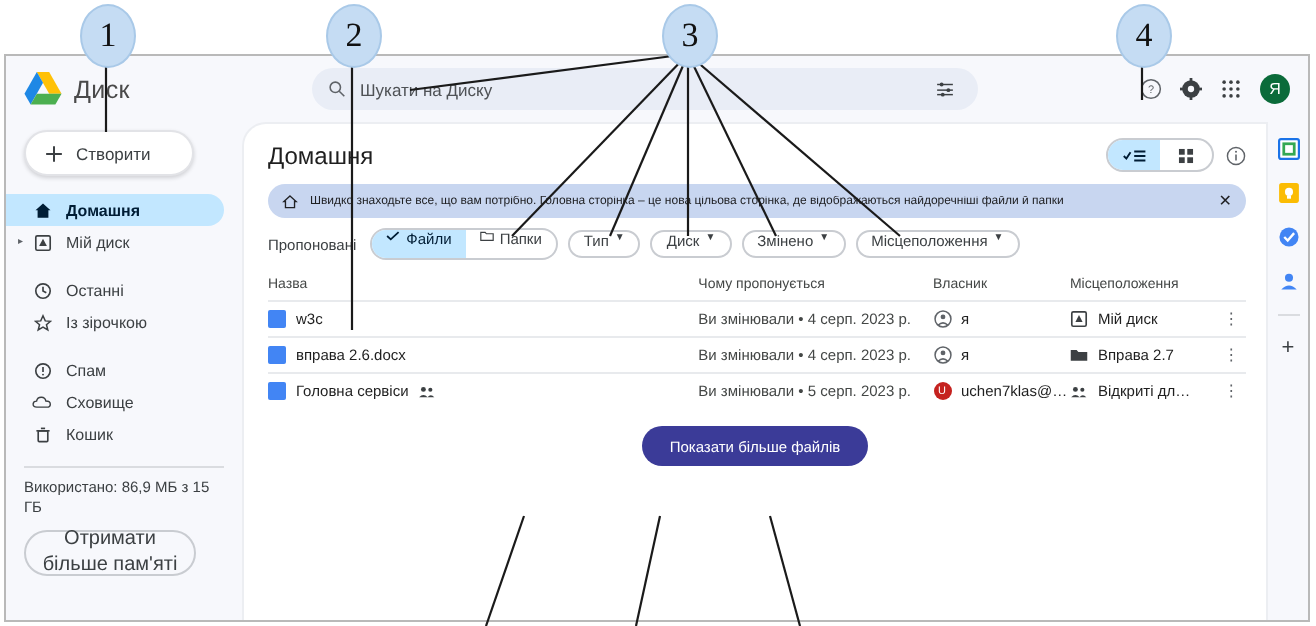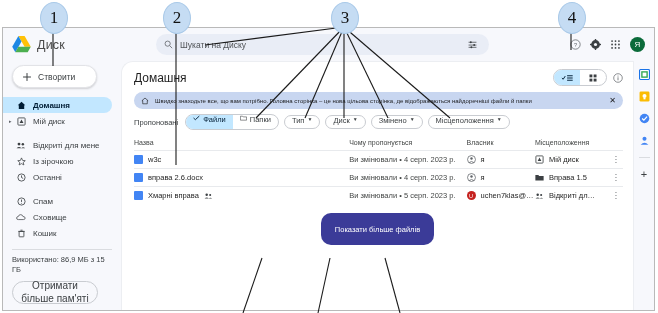--- a/index.html
+++ b/index.html
@@ -84,21 +84,21 @@
   td{font-size:7.5px;color:#1f1f1f;padding:4px 0;border-top:1px solid #e8eaed;vertical-align:middle;margin-left:32px;}
   .c-name{width:44%;} .c-why{width:24%;} .c-own{width:14%;} .c-loc{width:15%;} .c-more{width:3%;}
   .cell{display:flex;align-items:center;gap:5px;}
   .ficon{width:9px;height:9px;flex:none;border-radius:1px;}
   .owner-av{width:9px;height:9px;border-radius:50%;flex:none;display:flex;align-items:center;
             justify-content:center;font-size:5.5px;color:#fff;}
   .truncate{overflow:hidden;text-overflow:ellipsis;white-space:nowrap;}
   .kebab{text-align:center;color:#5f6368;font-size:8px;}
 
   .showmore-wrap{display:flex;justify-content:center;margin-top:9px;}
-  .showmore{background:#3b3b98;color:#fff;font-size:7.5px;border-radius:10px;height:32px;
+  .showmore{background:#3b3b98;color:#fff;font-size:7.5px;border-radius:10px;height:20px;
             display:flex;align-items:center;padding:0 14px;}
 
   
   .rail{width:20px;flex:none;display:flex;flex-direction:column;align-items:center;gap:11px;padding-top:8px;
         background:#f7f8fc;border-left:1px solid #eceef2;}
   .railicon{width:11px;height:11px;}
   .raildiv{width:11px;height:1px;background:#dadce0;}
 
   svg{display:block;}
 </style>
@@ -243,49 +243,38 @@
                 <rect x="1.2" y="1.2" width="9.6" height="9.6" rx="1" fill="none" stroke="#3c4043" stroke-width="1.1"></rect>
                 <polygon points="6,3.2 8.6,8 3.4,8" fill="#3c4043"></polygon>
               </svg>
           </span>
           <span>Мій диск</span>
         </div>
 
 
         <div class="navgap"></div>
 
-        <div class="navitem">
-          <span class="navicon">
-            <svg viewBox="0 0 14 12" width="10" height="9">
-                <circle cx="4.2" cy="4" r="2" fill="#3c4043"></circle>
-                <circle cx="9.6" cy="4.3" r="1.7" fill="#3c4043"></circle>
-                <path d="M0.8 10 Q4.2 6.4 7.6 10 Z" fill="#3c4043"></path>
-                <path d="M7.4 10 Q9.8 7 12.8 10 Z" fill="#3c4043"></path>
-              </svg>
-          </span>
-          <span>Відкриті для мене</span>
-        </div>
-
-        <div class="navitem">
-          <span class="navicon">
-            <svg viewBox="0 0 12 12" width="9" height="9">
-                <polygon points="6,1.2 7.5,4.6 11,4.9 8.3,7.2 9.2,10.6 6,8.8 2.8,10.6 3.7,7.2 1,4.9 4.5,4.6" fill="none" stroke="#3c4043" stroke-width="1"></polygon>
-              </svg>
-          </span>
-          <span>Із зірочкою</span>
-        </div>
 
         <div class="navitem">
           <span class="navicon">
             <svg viewBox="0 0 12 12" width="9" height="9">
                 <circle cx="6" cy="6" r="4.8" fill="none" stroke="#3c4043" stroke-width="1.1"></circle>
                 <polyline points="6,3.2 6,6 8.2,7.2" fill="none" stroke="#3c4043" stroke-width="1.1"></polyline>
               </svg>
           </span>
           <span>Останні</span>
+        </div>
+
+        <div class="navitem">
+          <span class="navicon">
+            <svg viewBox="0 0 12 12" width="9" height="9">
+                <polygon points="6,1.2 7.5,4.6 11,4.9 8.3,7.2 9.2,10.6 6,8.8 2.8,10.6 3.7,7.2 1,4.9 4.5,4.6" fill="none" stroke="#3c4043" stroke-width="1"></polygon>
+              </svg>
+          </span>
+          <span>Із зірочкою</span>
         </div>
 
         <div class="navgap"></div>
 
         <div class="navitem">
           <span class="navicon">
             <svg viewBox="0 0 12 12" width="9" height="9">
                 <circle cx="6" cy="6" r="4.8" fill="none" stroke="#3c4043" stroke-width="1.1"></circle>
                 <line x1="6" y1="3.4" x2="6" y2="6.6" stroke="#3c4043" stroke-width="1.1"></line>
                 <circle cx="6" cy="8.4" r="0.65" fill="#3c4043"></circle>
@@ -475,31 +464,31 @@
               <span>я</span>
             </span>
               </td>
             <td>
                 <span class="cell">
               <span>
                 <svg viewBox="0 0 12 9" width="9" height="7">
                       <path d="M0.5 8.4 L0.5 1.2 L4.4 1.2 L5.6 2.5 L11.5 2.5 L11.5 8.4 Z" fill="#3c4043"></path>
                     </svg>
               </span>
-              <span class="truncate">Вправа 1.5</span>
+              <span class="truncate">Вправа 2.7</span>
             </span>
               </td>
             <td class="kebab">⋮</td>
           </tr>
 
           <tr>
             <td>
                 <span class="cell">
               <span class="ficon" style="background:#4285f4;"></span>
-              <span>Хмарні вправа</span>
+              <span>Головна сервіси</span>
               <span>
                 <svg viewBox="0 0 14 12" width="9" height="8">
                       <circle cx="4.2" cy="4" r="1.9" fill="#3c4043"></circle>
                       <circle cx="9.6" cy="4.3" r="1.6" fill="#3c4043"></circle>
                       <path d="M0.9 10 Q4.2 6.5 7.5 10 Z" fill="#3c4043"></path>
                       <path d="M7.4 10 Q9.9 7.1 12.7 10 Z" fill="#3c4043"></path>
                     </svg>
               </span>
             </span>
               </td>

